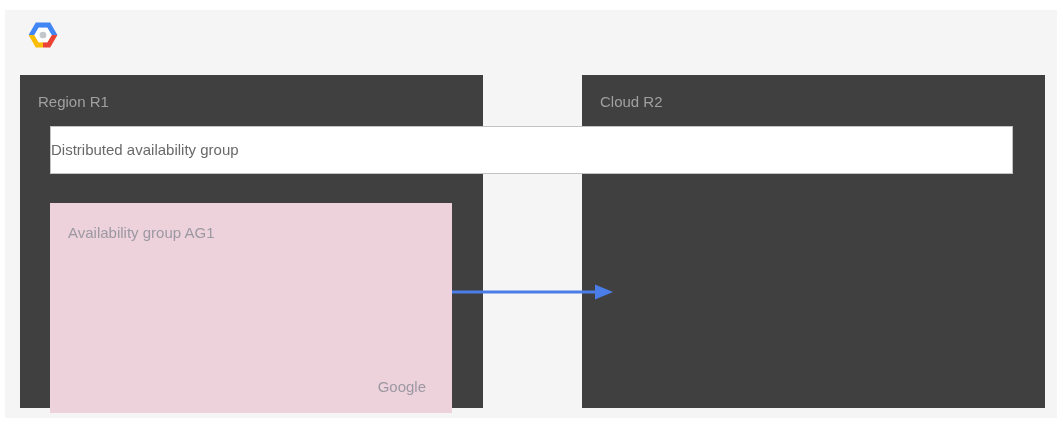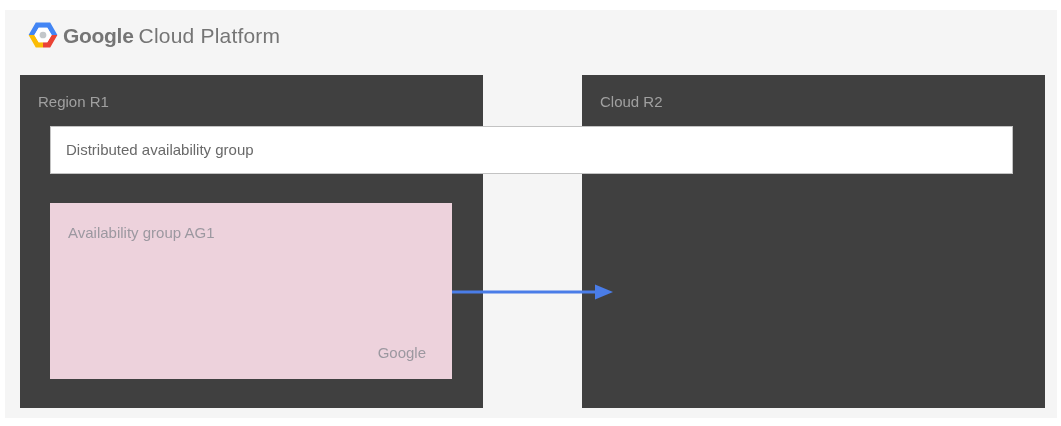--- a/index.html
+++ b/index.html
@@ -40,29 +40,28 @@
   }
   
   .dag-box {
     position: absolute; left: 45px; top: 116px;
     width: 963px; height: 48px;
     background: #ffffff;
     border: 1px solid #c3c3c3;
   }
   .dag-label {
     display: block;
-    padding-left: 15px;
     line-height: 46px;
     font-size: 15px; color: #696969;
     white-space: nowrap;
   }
   
   .ag-box {
     position: absolute; left: 30px; top: 128px;
-    width: 402px; height: 176px;
+    width: 402px; height: 210px;
     background: #edd2dc;
   }
   .ag-label {
     position: absolute; left: 18px; top: 21px;
     font-size: 15px; color: #9c98a0;
   }
   .os-label {
     position: absolute; bottom: 18px;
     font-size: 15px; color: #9c98a0;
   }
@@ -80,23 +79,20 @@
 <div class="canvas">
 
   <div class="header">
     <svg class="logo-icon" viewBox="0 0 100 100" aria-hidden="true">
       <path d="M5,50 L27.5,11 L72.5,11 L95,50 L77,50 L63.5,27 L36.5,27 L23,50 Z" fill="#4285f4"></path>
       <path d="M95,50 L72.5,89 L50,89 L50,73 L63.5,73 L77,50 Z" fill="#ea4335"></path>
       <path d="M5,50 L23,50 L36.5,73 L50,73 L50,89 L27.5,89 Z" fill="#fbbc05"></path>
       <polygon points="23,50 36.5,27 63.5,27 77,50 63.5,73 36.5,73" fill="#ffffff"></polygon>
       <circle cx="50" cy="50" r="10.5" fill="#c3c7ca"></circle>
     </svg>
-    <div class="brand">
-      <span class="primary">Google</span><span class="secondary">Cloud Platform</span>
-    </div>
   </div>
 
   <div class="region r1">
     <span class="region-label">Region R1</span>
     <div class="ag-box">
       <span class="ag-label">Availability group AG1</span>
       <span class="os-label right">Google</span>
     </div>
   </div>
 

